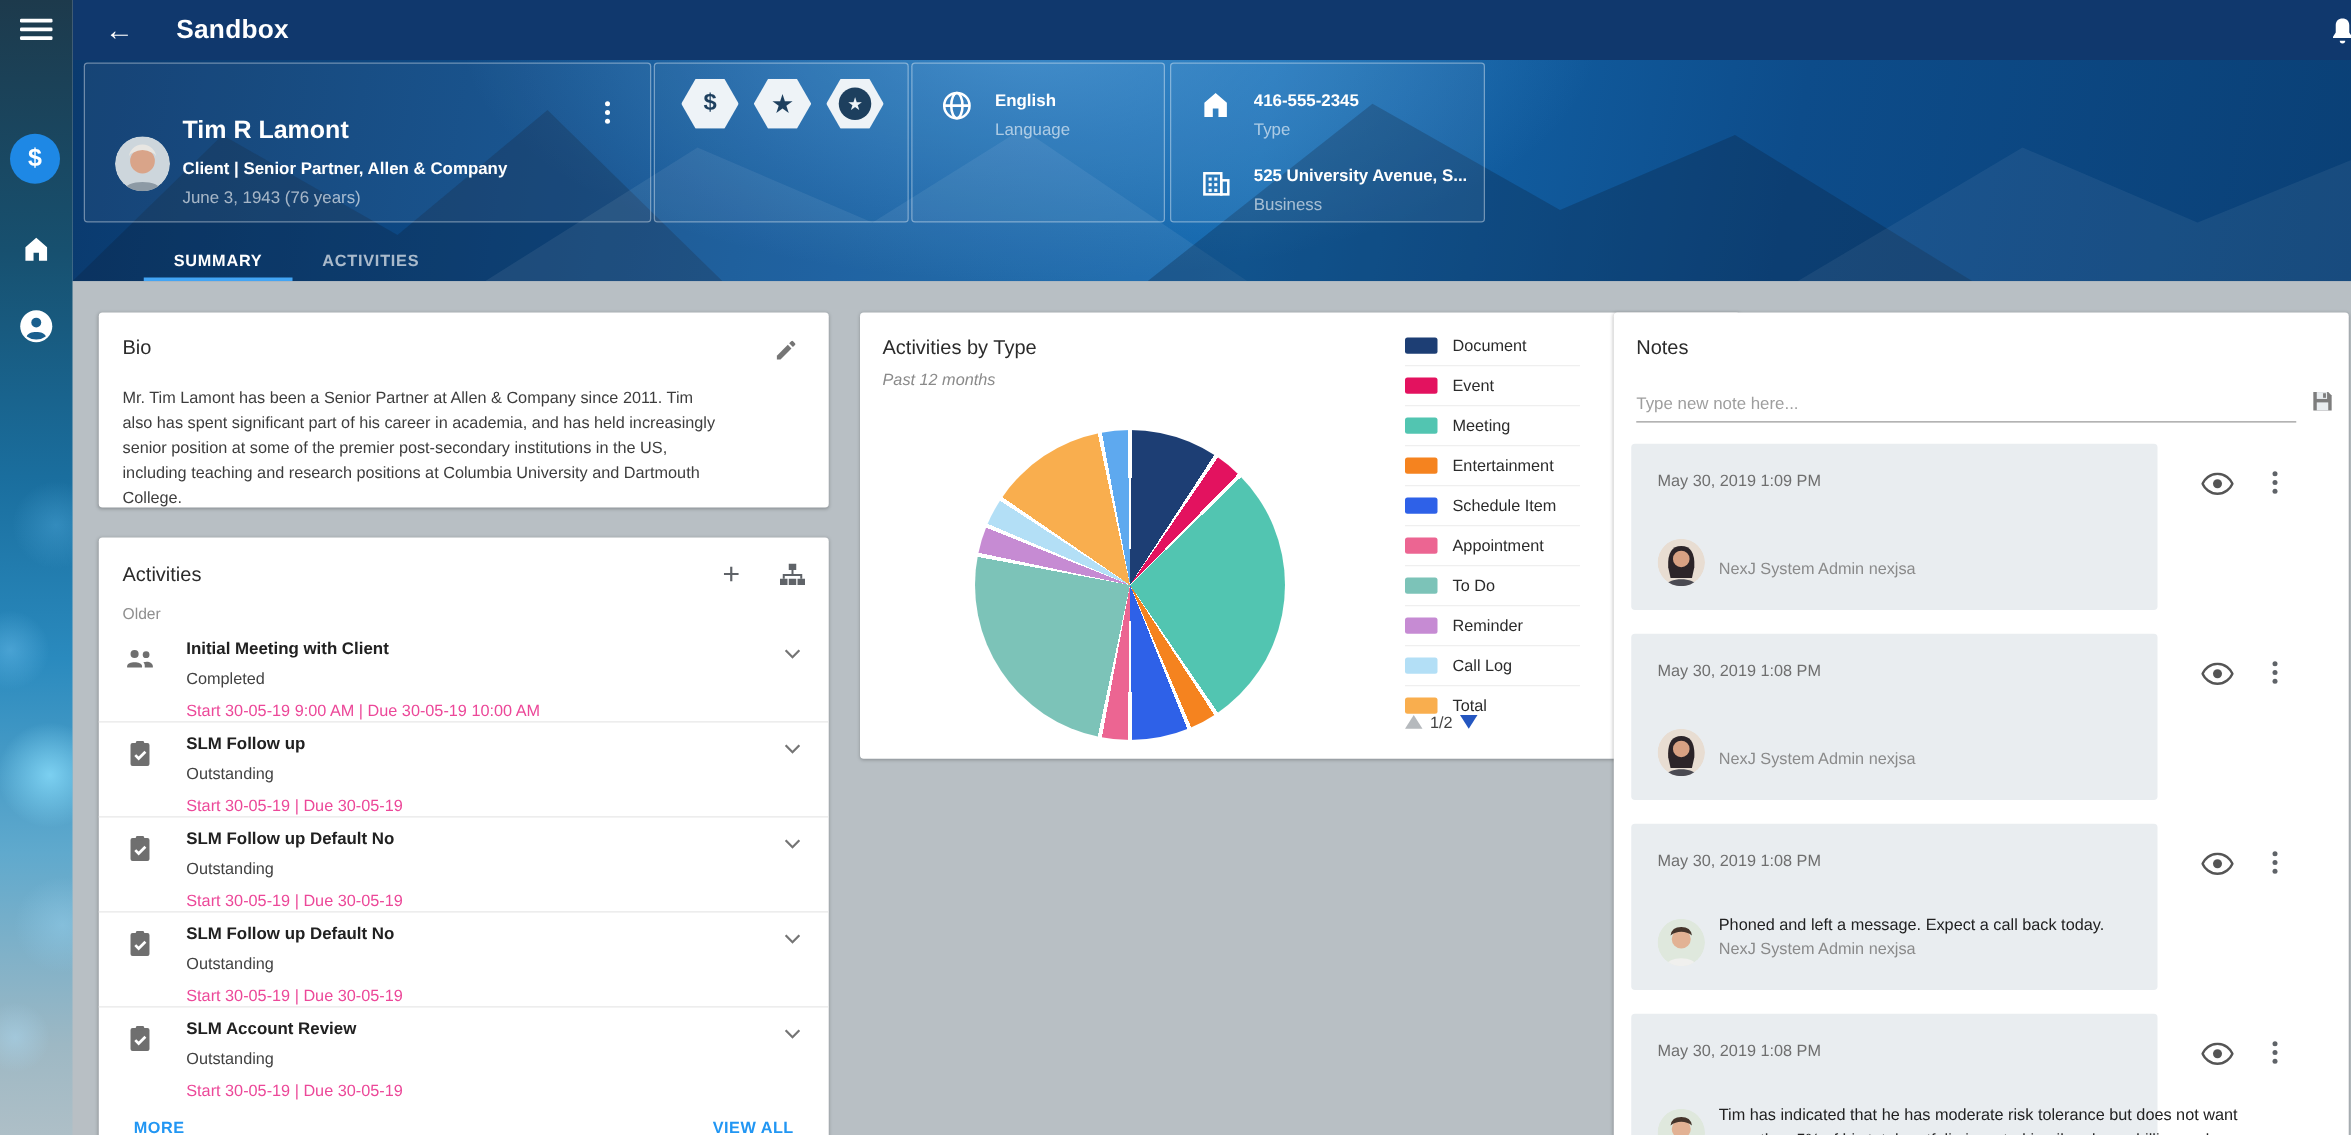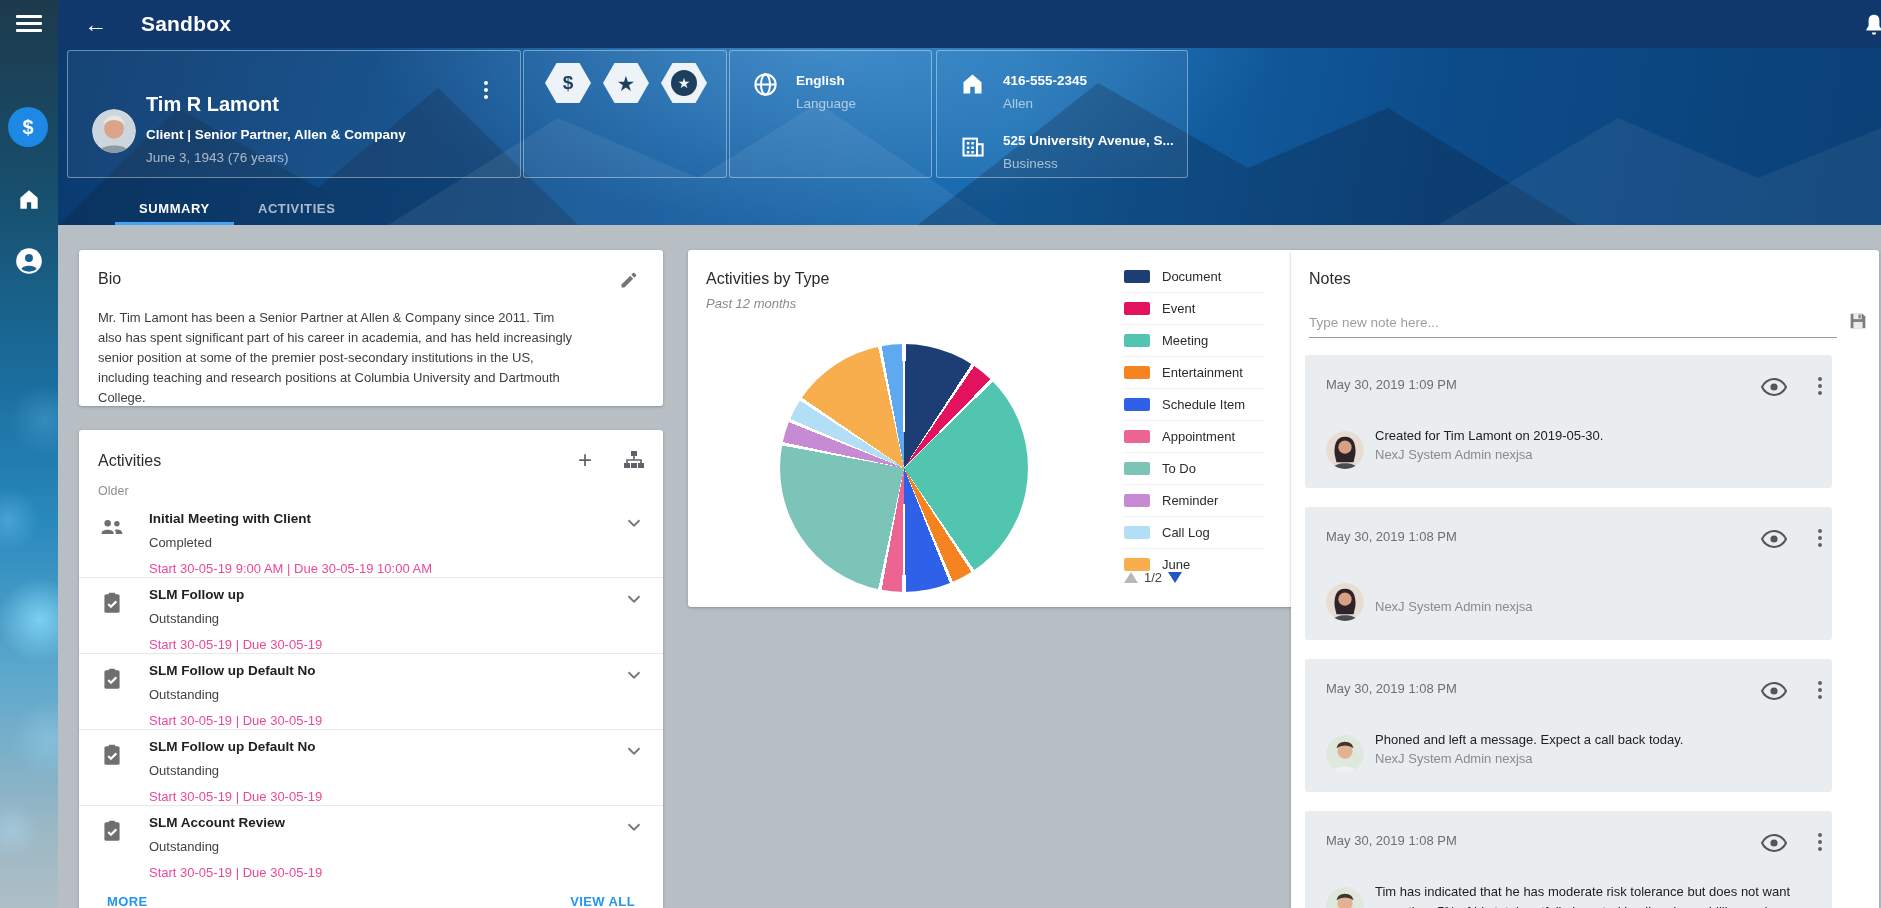--- a/index.html
+++ b/index.html
@@ -117,21 +117,21 @@
   .tri-dn { width:0; height:0; border-left:7px solid transparent; border-right:7px solid transparent;
     border-top:11px solid #2456c0; margin-left:6px; cursor:pointer; }
 
   
   .notes-card { left:1233px; top:25px; width:588px; height:900px; }
   .nt-title { position:absolute; left:18px; top:20px; }
   .nt-input { position:absolute; left:18px; top:58px; width:528px; height:30px; border:none; border-bottom:1px solid #9a9a9a;
     font-family:"Liberation Sans",sans-serif; font-size:13.5px; color:#333; outline:none; background:transparent; }
   .nt-input::placeholder { color:#9e9e9e; }
   .nt-save { position:absolute; left:556px; top:60px; width:22px; height:22px; cursor:pointer; }
-  .note { position:absolute; left:14px; width:527px; height:133px; background:#e9edf0; border-radius:3px;padding-left:35px; }
+  .note { position:absolute; left:14px; width:421px; height:133px; background:#e9edf0; border-radius:3px;padding-left:35px; }
   .note-ts { position:absolute; left:21px; top:22px; font-size:13px; color:#6f6f6f; }
   .note-eye { position:absolute; left:456px; top:23px; width:26px; height:18px; cursor:pointer; }
   .note-dots { position:absolute; left:513px; top:22px; }
   .note-av { position:absolute; left:21px; top:76px; width:38px; height:38px; border-radius:50%; overflow:hidden; }
   .note-tx { position:absolute; left:70px; top:71px; width:446px; font-size:13px; line-height:20px; color:#212121; }
   .note-au { position:absolute; left:70px; font-size:13px; color:#8a8a8a; }
 </style>
 </head>
 <body>
 
@@ -208,21 +208,21 @@
       </svg>
     <div class="fld-val">English</div>
     <div class="fld-lbl">Language</div>
   </div>
 
   <div class="hcard hc-phone">
     <svg class="fld-icn" viewBox="0 0 24 24">
       <path d="M12 3 L4 10 v10 h6 v-6 h4 v6 h6 V10 Z" fill="#fff"></path>
       </svg>
     <div class="fld-val">416-555-2345</div>
-    <div class="fld-lbl">Allen</div>
+    <div class="fld-lbl">Type</div>
     <svg class="fld-icn2" viewBox="0 0 24 24">
       <rect x="4" y="5" width="12" height="15" fill="none" stroke="#fff" stroke-width="1.8"></rect>
       <rect x="16" y="10" width="5" height="10" fill="none" stroke="#fff" stroke-width="1.8"></rect>
       <rect x="7" y="8" width="2.2" height="2.2" fill="#fff"></rect>
         <rect x="11" y="8" width="2.2" height="2.2" fill="#fff"></rect>
       <rect x="7" y="12" width="2.2" height="2.2" fill="#fff"></rect>
         <rect x="11" y="12" width="2.2" height="2.2" fill="#fff"></rect>
       <rect x="7" y="16" width="2.2" height="2.2" fill="#fff"></rect>
         <rect x="11" y="16" width="2.2" height="2.2" fill="#fff"></rect>
       </svg>
@@ -375,21 +375,21 @@
       <div class="lg-row">
           <span class="legend-swatch" style="background: rgb(198, 139, 211);"></span>
           <span class="lg-lbl">Reminder</span>
         </div>
       <div class="lg-row">
           <span class="legend-swatch" style="background: rgb(179, 223, 246);"></span>
           <span class="lg-lbl">Call Log</span>
         </div>
       <div class="lg-row">
           <span class="legend-swatch" style="background: rgb(249, 174, 78);"></span>
-          <span class="lg-lbl">June</span>
+          <span class="lg-lbl">Total</span>
         </div>
     </div>
     <div class="lg-pager">
       <span class="tri-up"></span>
       <span>1/2</span>
       <span class="tri-dn"></span>
     </div>
   </div>
 
   <div class="card notes-card">
@@ -413,21 +413,20 @@
           <i></i>
           <i></i>
         </div>
       <span class="note-av">
         <svg viewBox="0 0 40 40">
             <circle cx="20" cy="20" r="20" fill="#e8ddd2"></circle>
           <path d="M9 24 Q8 6 20 6 Q32 6 31 24 L29 33 H11 Z" fill="#2c2428"></path>
           <circle cx="20" cy="17" r="7" fill="#d8a183"></circle>
           <path d="M7 40 c1-8 25-8 26 0 Z" fill="#4a4a52"></path>
           </svg></span>
-      <div class="note-tx">Created for Tim Lamont on 2019-05-30.</div>
       <div class="note-au" style="top:92px">NexJ System Admin nexjsa</div>
     </div>
 
     <div class="note" style="top:257px">
       <div class="note-ts">May 30, 2019 1:08 PM</div>
       <svg class="note-eye" viewBox="0 0 26 18">
         <path d="M13 1 C7 1 2.6 5.4 1 9 c1.6 3.6 6 8 12 8 s10.4-4.4 12-8 C23.4 5.4 19 1 13 1 Z" fill="none" stroke="#555" stroke-width="2"></path>
         <circle cx="13" cy="9" r="3.6" fill="#555"></circle>
         </svg>
       <div class="dots3 dark note-dots">

